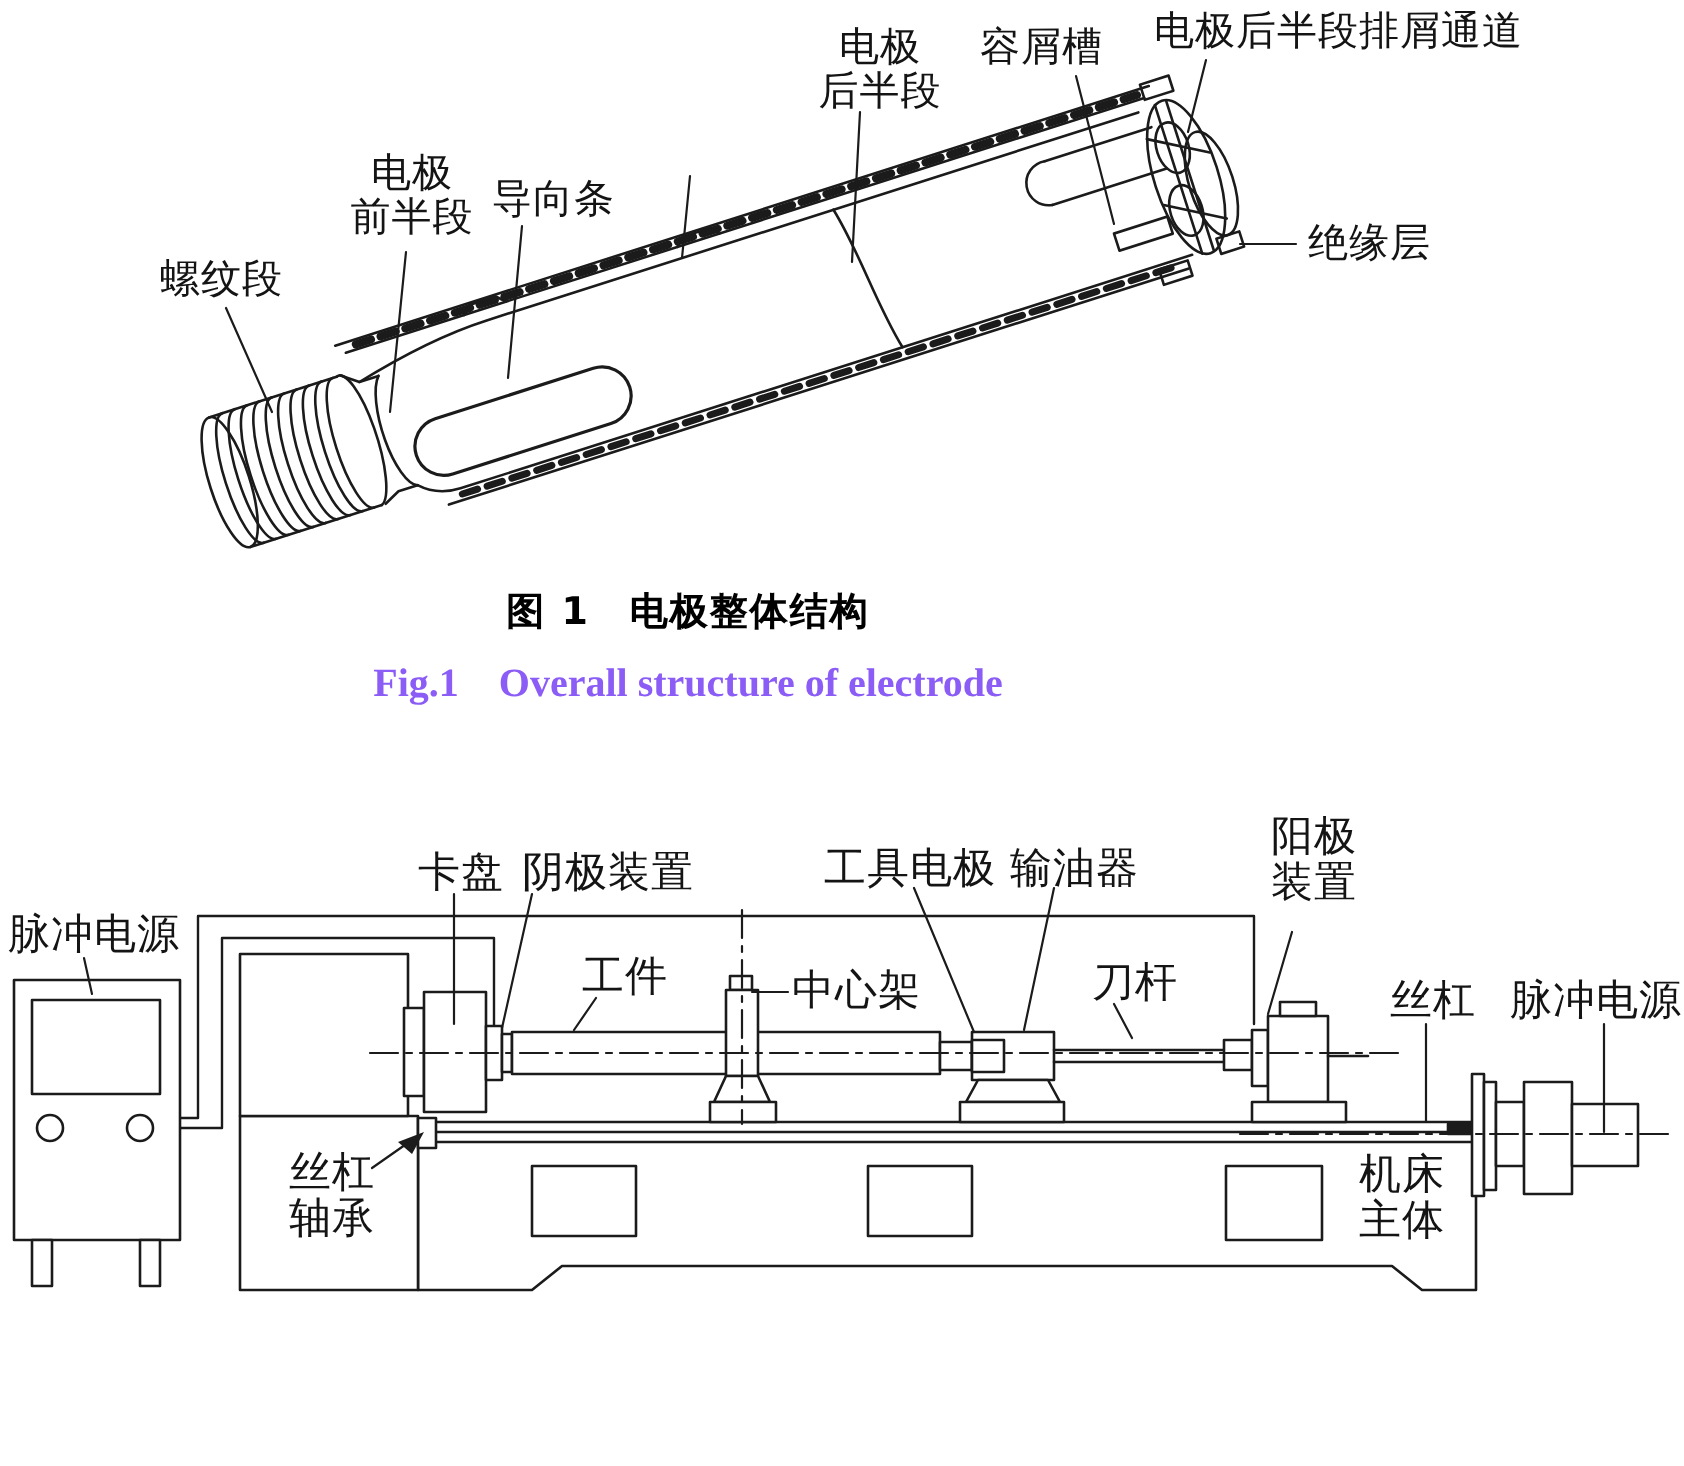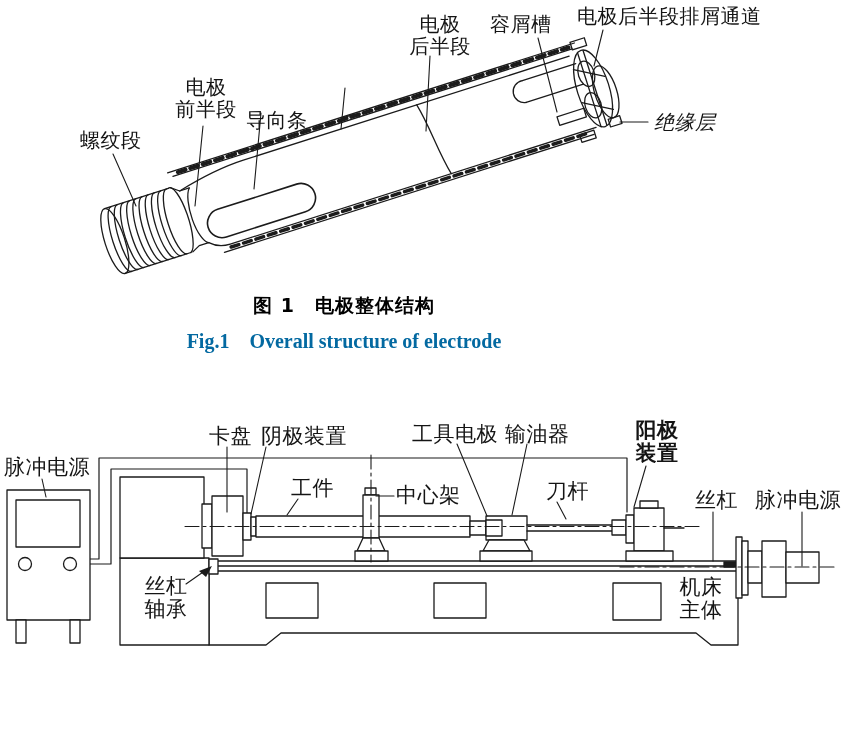--- a/index.html
+++ b/index.html
@@ -9,21 +9,21 @@
   .lbl{position:absolute;white-space:pre-line;color:#141414;
        font-family:"Liberation Serif","DejaVu Serif",serif;
        line-height:1.1;letter-spacing:0.5px;}
   .f1{font-size:20px;}
   .f2{font-size:21px;}
   .ctr{text-align:center;}
   .caption{position:absolute;left:0;width:688px;text-align:center;white-space:pre-line;}
   .cap-zh{font-family:"DejaVu Sans","Liberation Sans",sans-serif;font-weight:bold;
           font-size:19px;letter-spacing:1px;color:#000;}
   .cap-en{font-family:"Liberation Serif","DejaVu Serif",serif;font-weight:bold;
-          font-size:20px;color:#0369a1;}
+          font-size:20px;color:#8b5cf6;}
 </style>
 </head>
 <body>
 
 <div class="page">
 
   <svg class="art" width="842" height="733" viewBox="0 0 842 733" fill="none" stroke="#1b1b1b" stroke-width="1.3" stroke-linecap="round" stroke-linejoin="round">
 
     <g>
       <g transform="translate(112,242) rotate(-17.7)">
@@ -191,38 +191,38 @@
         <path d="M802,512 L802,566"></path>
         <path d="M186,584 L206,570"></path>
         <polygon points="212,566 199,571 206,577" fill="#1b1b1b" stroke="none"></polygon>
       </g>
     </g>
   </svg>
 
   <div class="lbl f1" style="left:80px;top:129px;">螺纹段</div>
   <div class="lbl f1 ctr" style="left:173px;top:76px;width:66px;">电极
 前半段</div>
-  <div class="lbl f1" style="left:246px;top:89px;margin-top:20px;">导向条</div>
+  <div class="lbl f1" style="left:246px;top:89px;">导向条</div>
   <div class="lbl f1 ctr" style="left:405px;top:13px;width:70px;">电极
 后半段</div>
   <div class="lbl f1" style="left:490px;top:13px;">容屑槽</div>
   <div class="lbl f1" style="left:577px;top:5px;">电极后半段排屑通道</div>
-  <div class="lbl f1" style="left:654px;top:111px;font-style:italic;">绝缘层</div>
+  <div class="lbl f1" style="left:654px;top:111px;">绝缘层</div>
 
   <div class="caption cap-zh" style="top:293px;">图 1　电极整体结构</div>
   <div class="caption cap-en" style="top:328px;">Fig.1　Overall structure of electrode</div>
 
   <div class="lbl f2" style="left:4px;top:456px;">脉冲电源</div>
   <div class="lbl f2" style="left:209px;top:425px;">卡盘</div>
   <div class="lbl f2" style="left:261px;top:425px;">阴极装置</div>
   <div class="lbl f2" style="left:291px;top:477px;">工件</div>
   <div class="lbl f2" style="left:396px;top:484px;">中心架</div>
   <div class="lbl f2" style="left:412px;top:423px;">工具电极</div>
   <div class="lbl f2" style="left:505px;top:423px;">输油器</div>
-  <div class="lbl f2 ctr" style="left:633px;top:419px;width:48px;font-weight:bold;">阳极
+  <div class="lbl f2 ctr" style="left:633px;top:407px;width:48px;">阳极
 装置</div>
   <div class="lbl f2" style="left:546px;top:480px;">刀杆</div>
   <div class="lbl f2" style="left:695px;top:489px;">丝杠</div>
   <div class="lbl f2" style="left:755px;top:489px;">脉冲电源</div>
   <div class="lbl f2 ctr" style="left:140px;top:575px;width:52px;">丝杠
 轴承</div>
   <div class="lbl f2 ctr" style="left:676px;top:576px;width:50px;">机床
 主体</div>
 
 

